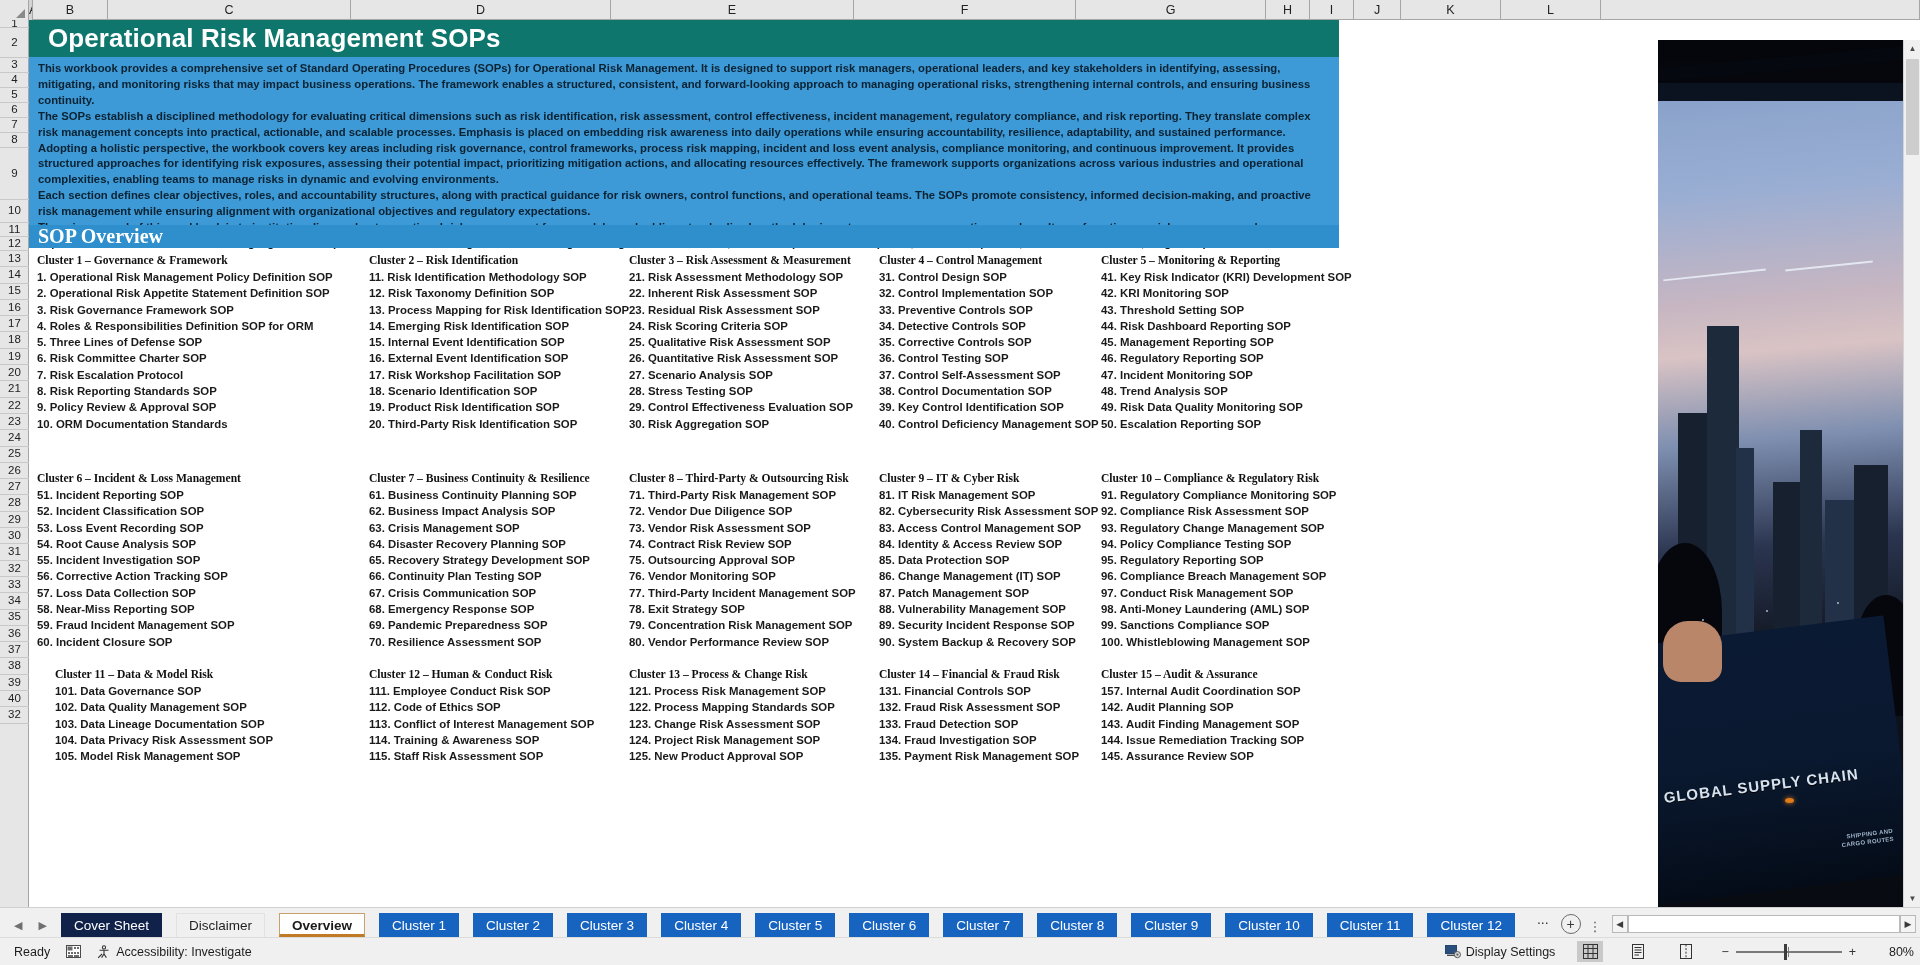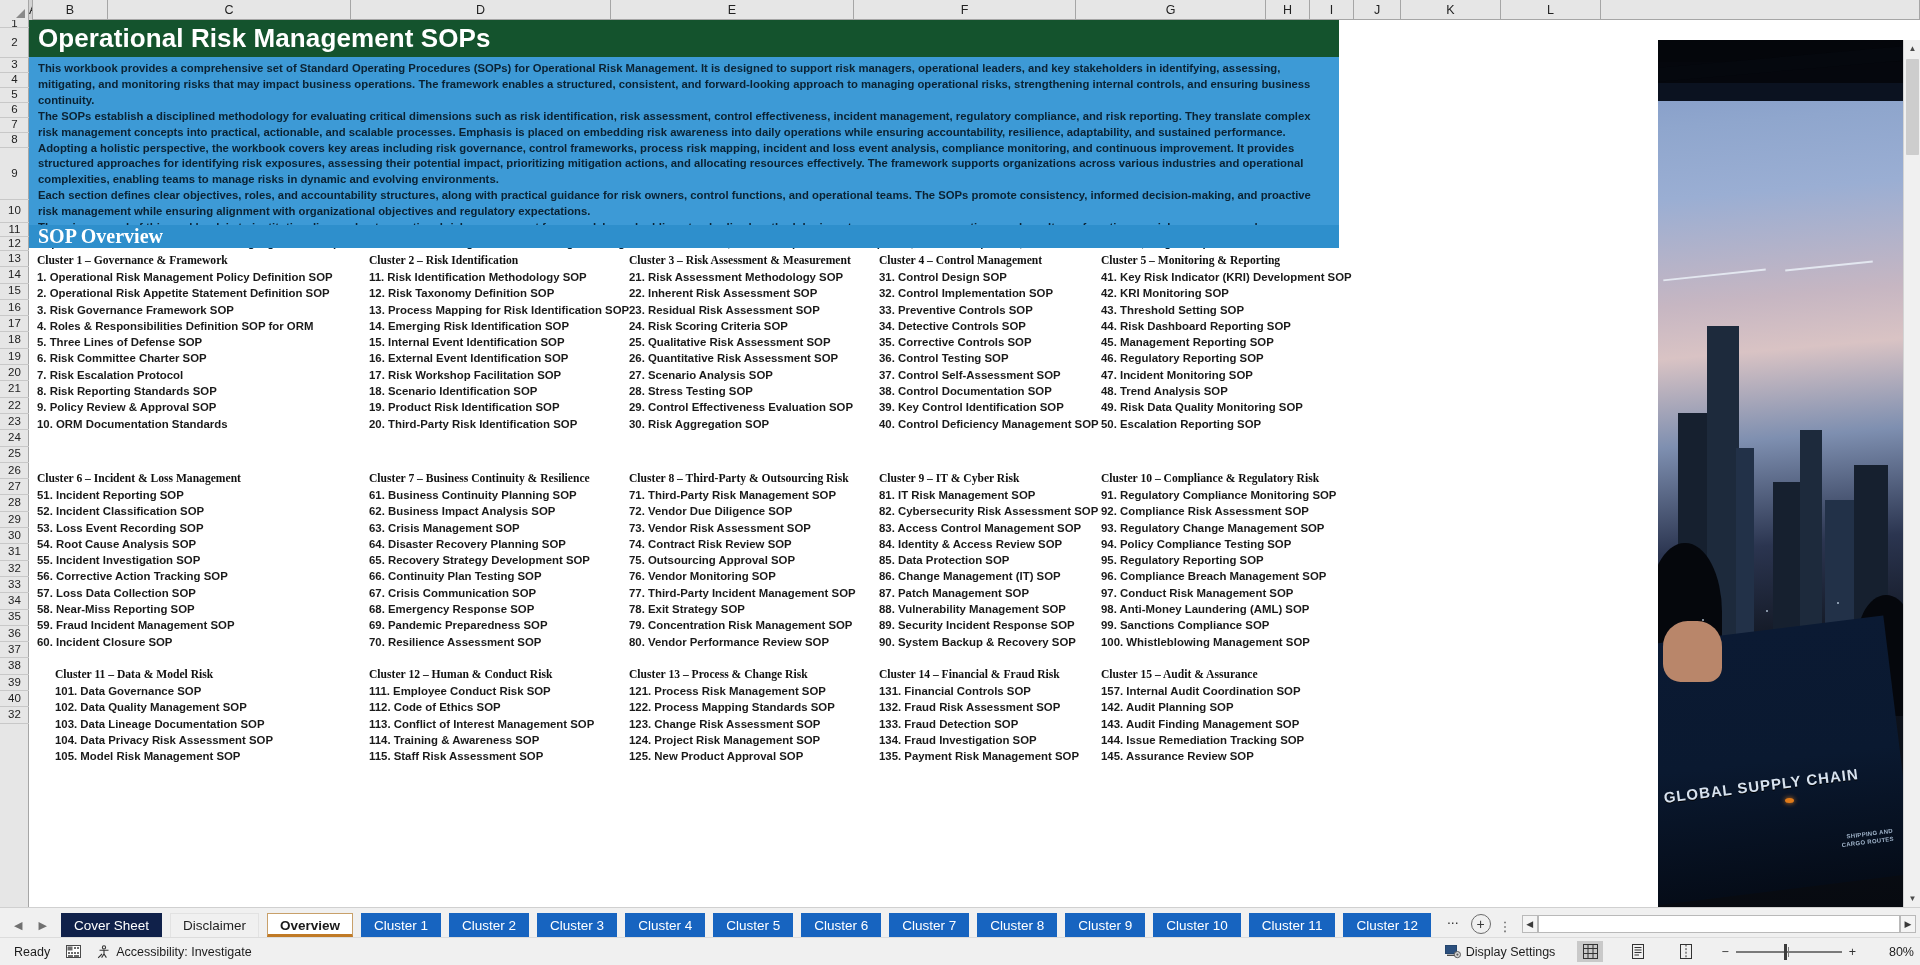--- a/index.html
+++ b/index.html
@@ -54,22 +54,22 @@
 
   
   .sheet {
     position: absolute; top: 20px; left: 29px; right: 0; bottom: 0;
     background: #ffffff; overflow: hidden;
   }
 
   
   .title-band {
     position: absolute; left: 0; top: 0; width: 1310px; height: 37px;
-    background: #14532d; color: #ffffff;
-    display: flex; align-items: center; padding-left: 9px;
+    background: #0f766e; color: #ffffff;
+    display: flex; align-items: center; padding-left: 19px;
   }
   .title-band .t {
     font-size: 26px; font-weight: 700; letter-spacing: .1px;
   }
   
   .intro {
     position: absolute; left: 0; top: 37px; width: 1310px; height: 168px;
     background: #3d9ad6; color: #07243a;
     padding: 4px 8px 20px 9px;
   }
@@ -154,21 +154,21 @@
   }
 
   
   .tabbar {
     height: 30px; min-height: 30px; display: flex; align-items: flex-end;
     background: #f0f0f0; border-top: 1px solid #d0d0d0; padding-left: 4px;
   }
   .navarrows { display: flex; align-items: center; gap: 16px; padding: 0 14px 6px 10px; color:#707070; font-size:11px; }
   .navarrows span { line-height: 1; }
   .tab {
-    height: 24px; line-height: 24px; padding: 0 12px; margin-right: 8px;
+    height: 24px; line-height: 24px; padding: 0 12px; margin-right: 14px;
     font-size: 13.5px; color: #1a1a1a; background: #f0f0f0;
     border: 1px solid #cfcfcf; border-bottom: none; white-space: nowrap;
     font-weight: 400;
   }
   .tab.dark { background: #10214a; color: #ffffff; border-color: #10214a; font-weight: 400; }
   .tab.plain { background: #f0f0f0; color: #1f1f1f; border-color: #e2e2e2; }
   .tab.active {
     background: #ffffff; color: #1a1a1a; font-weight: 700;
     border: 1px solid #c8a06a; border-bottom: 3px solid #c07a26;
   }

